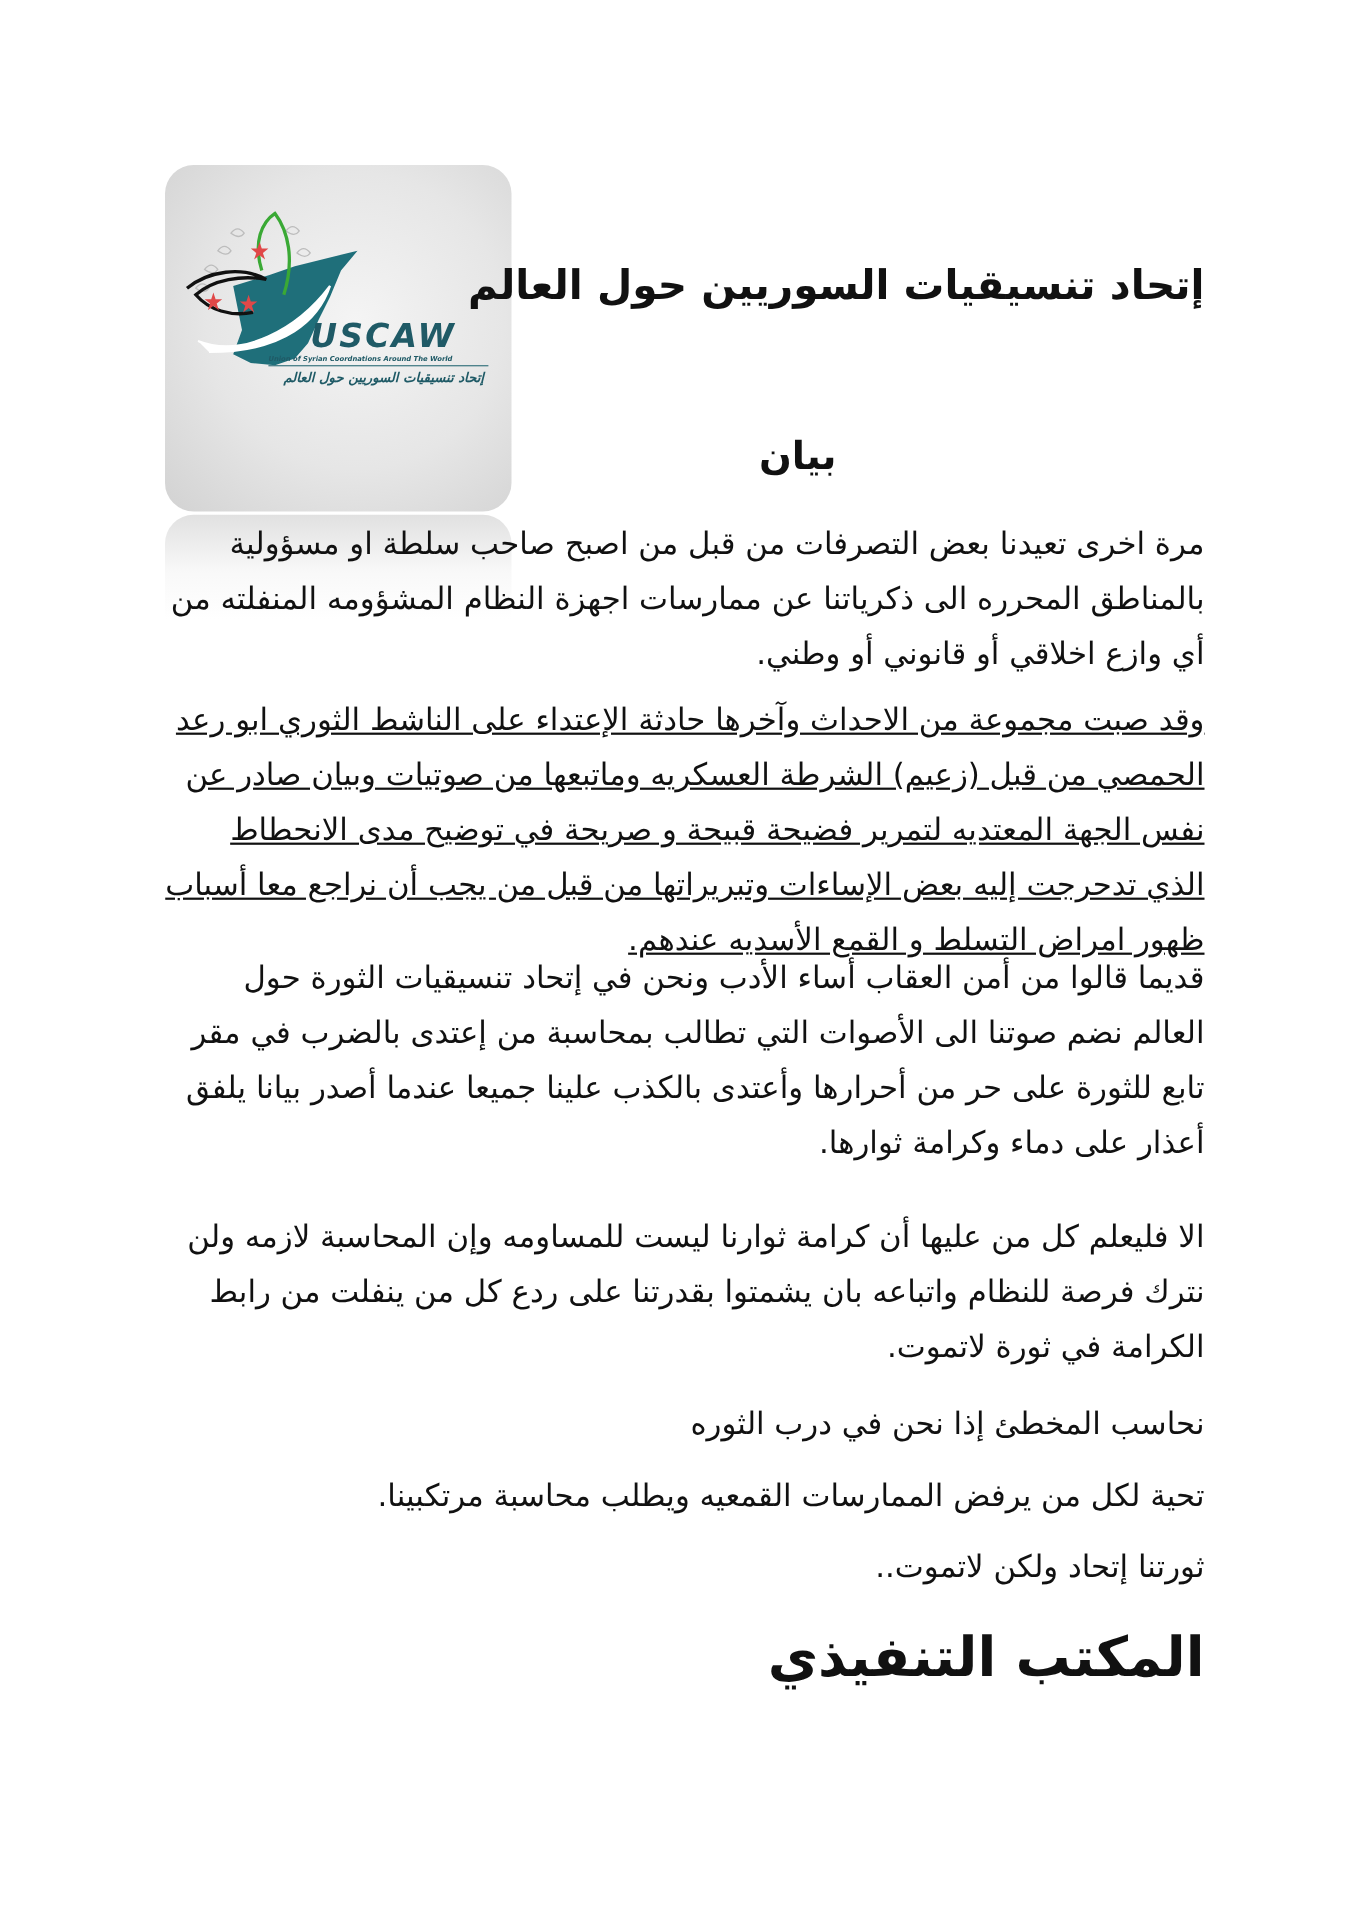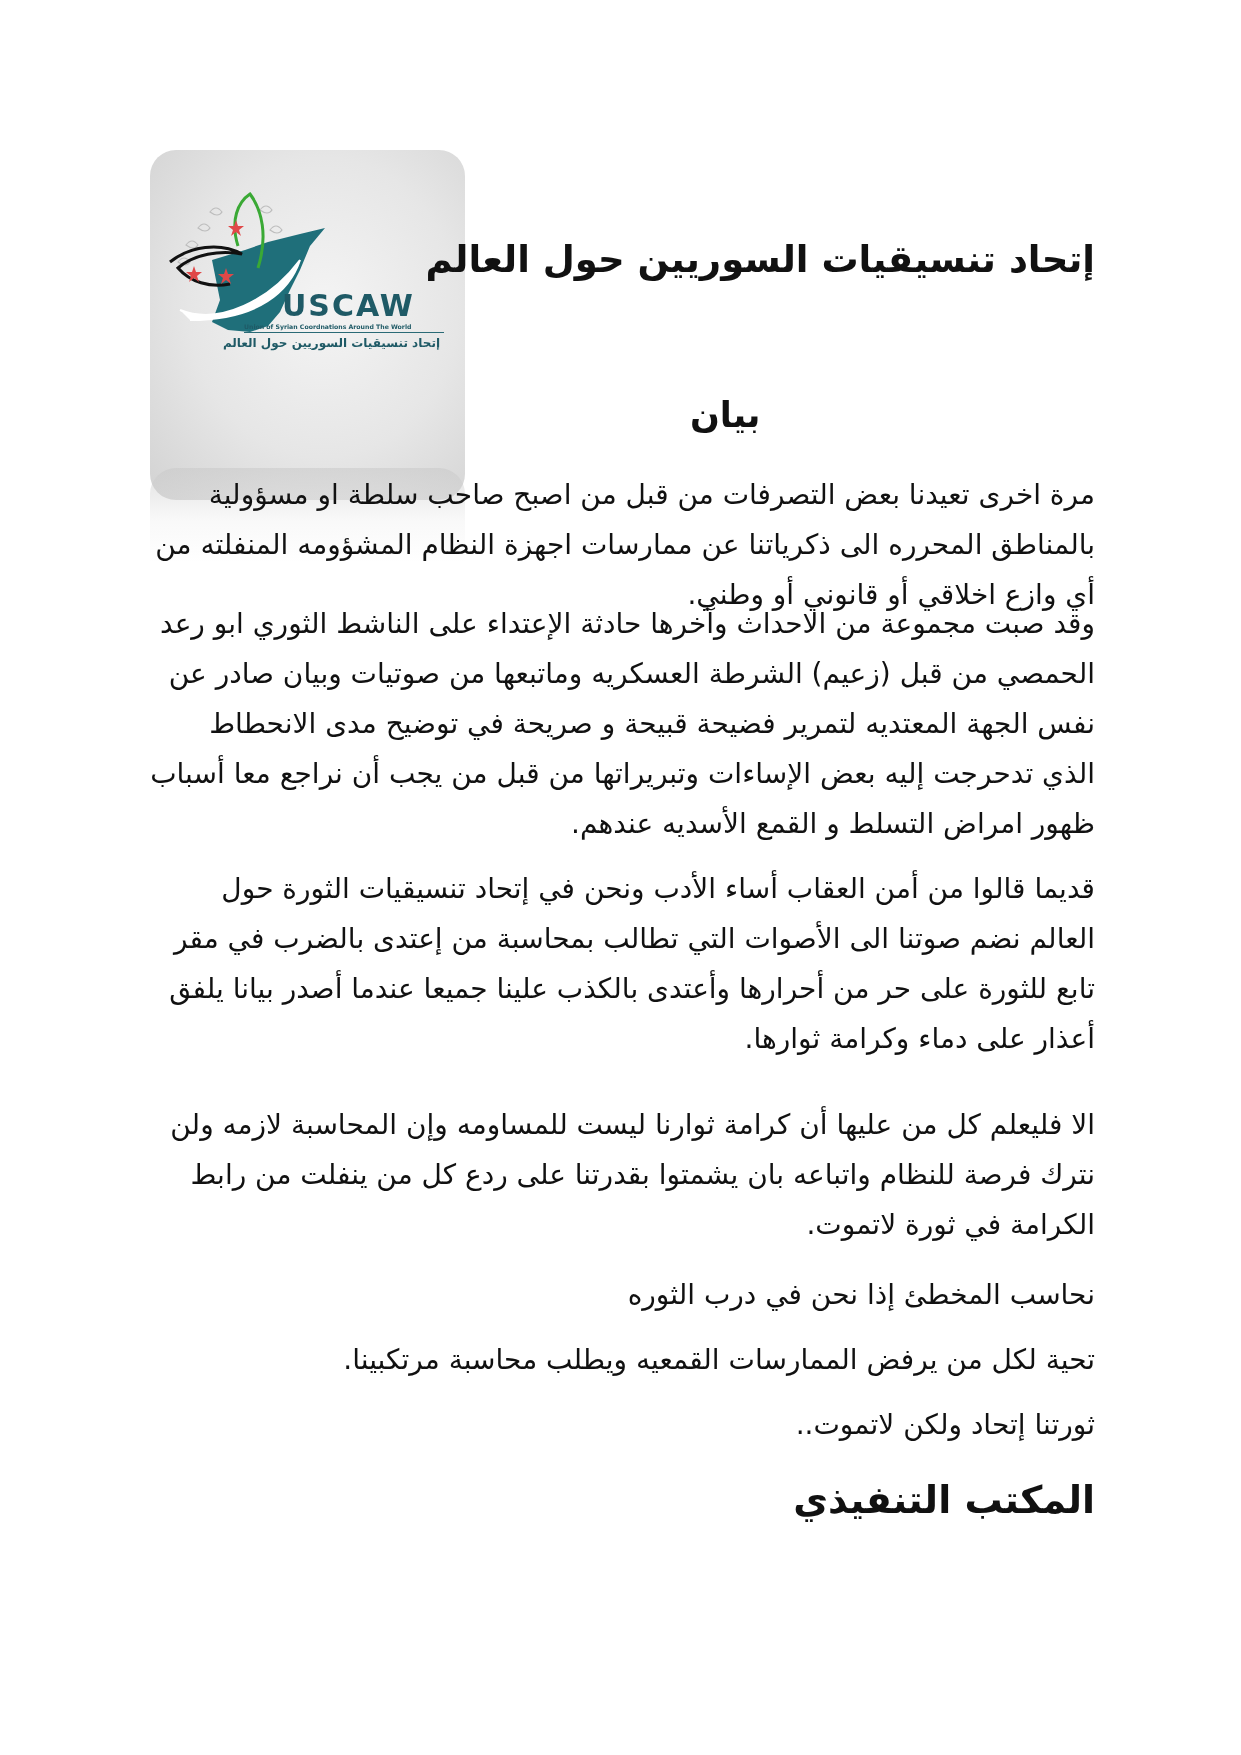--- a/index.html
+++ b/index.html
@@ -2,24 +2,25 @@
 <html><head>
   <meta charset="utf-8">
   <style>
     html, body { margin: 0; padding: 0; background: #ffffff; }
     body {
       width: 1241px; height: 1755px; position: relative; overflow: hidden;
       font-family: "DejaVu Sans", "Liberation Sans", sans-serif;
       color: #111111;
     }
     .logo-card {
-      position: absolute; left: 150px; top: 150px; width: 315px; height: 350px;
+      position: absolute; left: 150px; top: 150px; width: 315px; height: 315px;
       border-radius: 26px;
       background: radial-gradient(ellipse at 55% 45%, #f4f4f4 0%, #e6e6e6 55%, #d2d2d2 100%);
       overflow: hidden;
+      font-style: italic;
     }
     .logo-reflection {
       position: absolute; left: 150px; top: 468px; width: 315px; height: 95px;
       border-radius: 26px 26px 0 0;
       background: linear-gradient(to bottom, rgba(200,200,200,0.55) 0%, rgba(230,230,230,0.25) 55%, rgba(255,255,255,0) 100%);
     }
     .logo-svg { position: absolute; left: 0; top: 0; }
     .logo-wordmark {
       position: absolute; left: 132px; top: 138px;
       font-family: "DejaVu Sans", sans-serif; font-weight: bold;
@@ -47,31 +48,31 @@
       direction: rtl; text-align: left;
       font-size: 35px; font-weight: bold;
     }
     .body-text {
       position: absolute; left: 150px; right: 146px;
       direction: rtl; text-align: right;
       font-size: 28px; line-height: 50px;
     }
     .para { margin: 0; }
     .p1 { top: 470px; }
-    .p2 { top: 599px; }
+    .p2 { top: 630px; text-decoration: underline; }
     .p3 { top: 864px; }
     .p4 { top: 1100px; }
     .closing { position: absolute; right: 146px; direction: rtl; text-align: left; font-size: 28px; white-space: nowrap; }
     .c1 { top: 1278px; }
     .c2 { top: 1343px; }
     .c3 { top: 1408px; }
     .signature {
       position: absolute; right: 146px; top: 1478px;
       direction: rtl; text-align: right;
-      font-size: 38px; font-weight: bold; white-space: nowrap;
+      font-size: 50px; font-weight: bold; white-space: nowrap;
     }
   </style>
 </head>
 <body>
 
 <div class="logo-card">
   <svg class="logo-svg" width="315" height="315" viewBox="0 0 315 315">
 
     <g fill="none" stroke="#bdbdbd" stroke-width="1.2">
       <path d="M60 62 q6 -8 12 0 q-4 6 -12 0z"></path>

